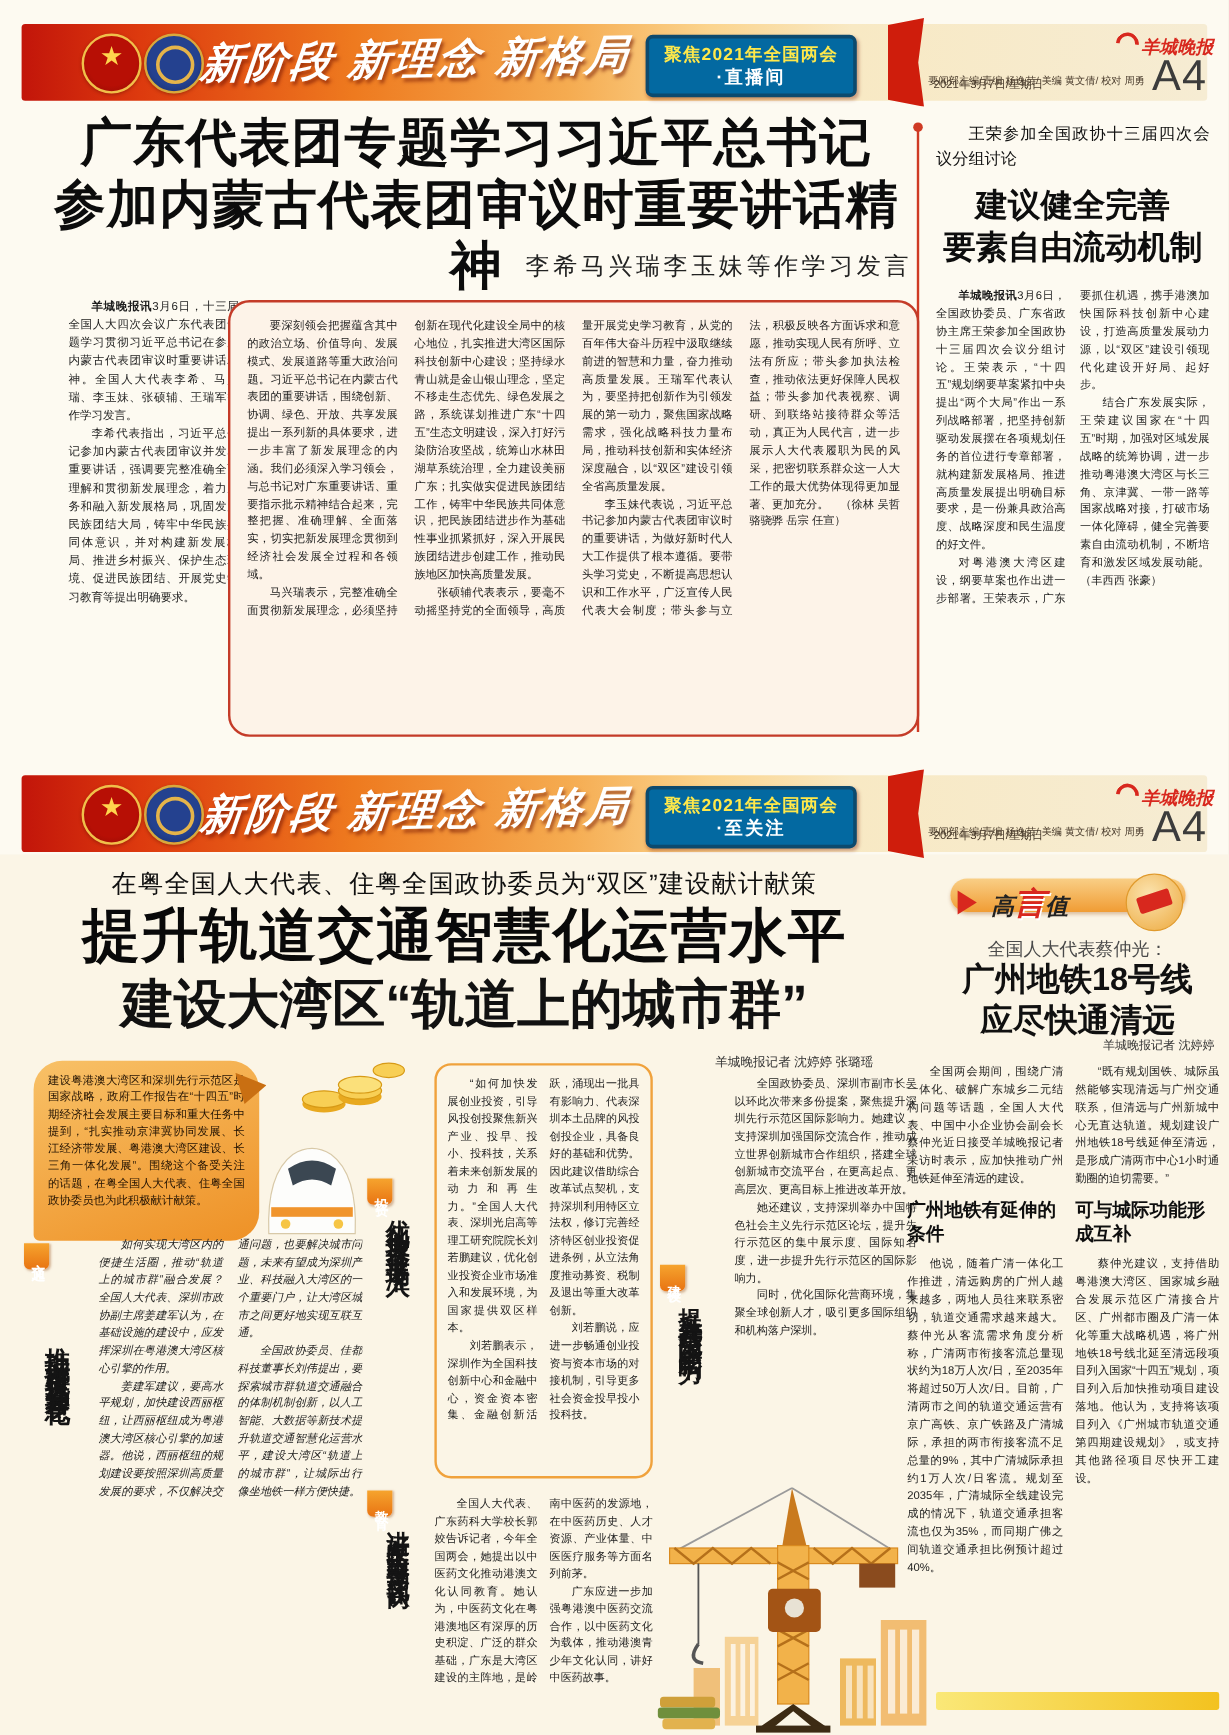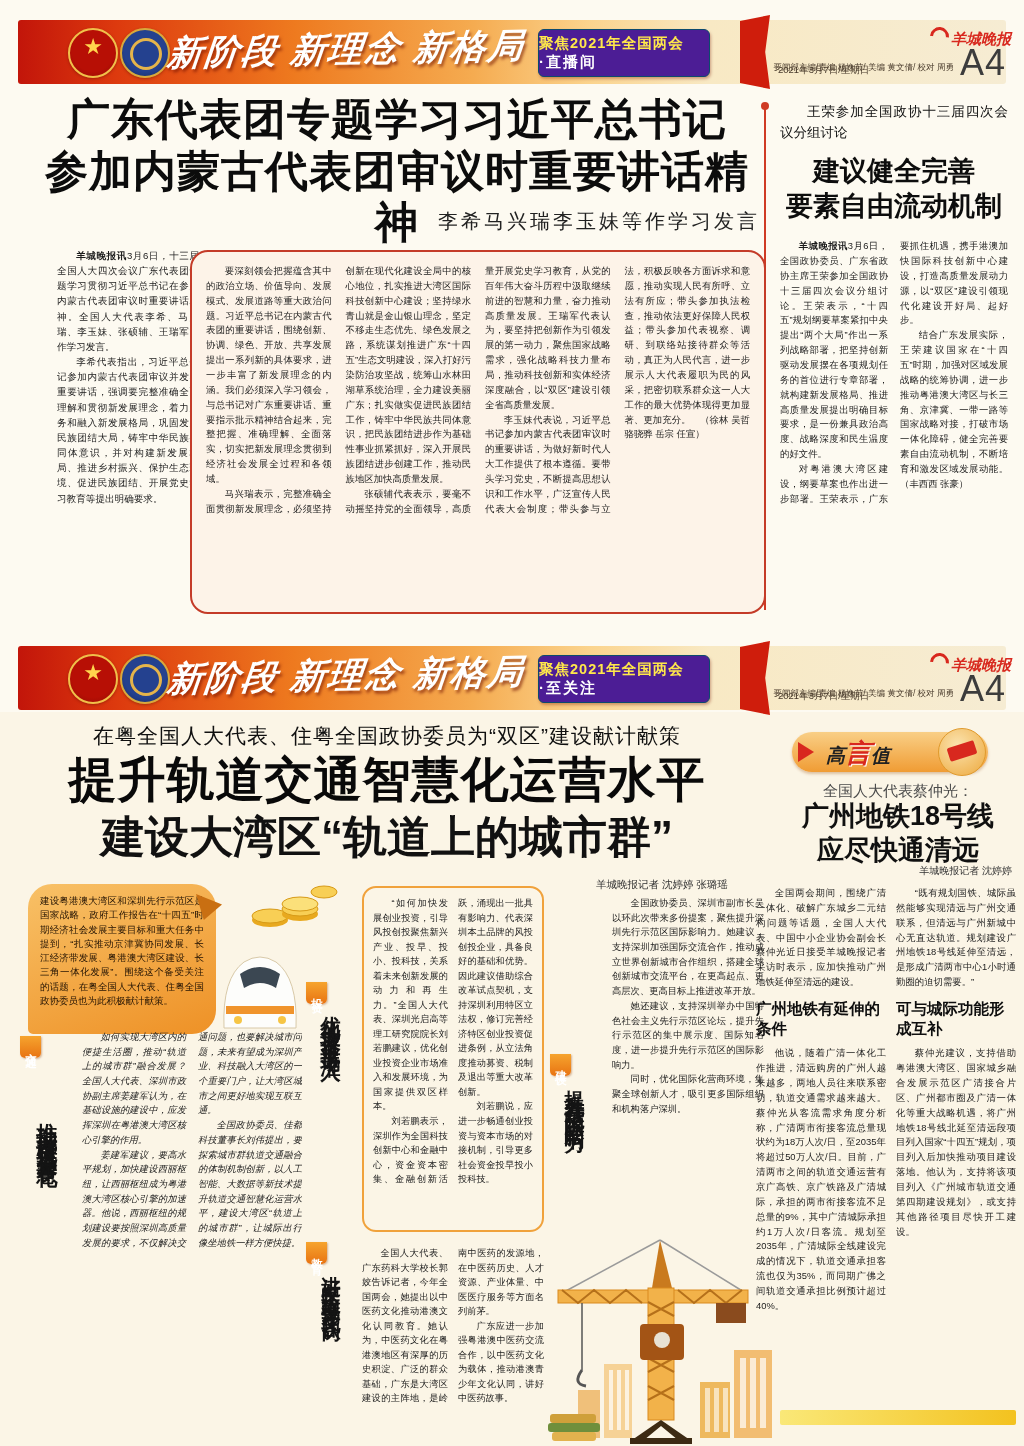--- a/index.html
+++ b/index.html
@@ -13,22 +13,22 @@
     background:linear-gradient(90deg,#c2150a 0%,#dd3a0e 10%,#ee7a1f 28%,#f5ab50 46%,#fbd48e 58%,#f8e9c4 70%,#f6ecd3 100%);}
   .ribbon-fold{position:absolute;left:722px;top:-5px;width:30px;height:74px;background:#cf1d0c;
     clip-path:polygon(0 8%,100% 0,84% 50%,100% 100%,0 92%);}
   .emblem{position:absolute;top:8px;width:46px;height:46px;border-radius:50%;box-shadow:0 1px 3px rgba(80,10,0,.4);}
   .emblem.nat{left:50px;background:radial-gradient(circle at 50% 45%,#b70f05 60%,#8f0b03 100%);border:2px solid #f0c04a;}
   .emblem.nat .star{position:absolute;left:0;top:6px;width:100%;text-align:center;color:#ffd54d;font-size:22px;line-height:1;}
   .emblem.cppcc{left:102px;background:radial-gradient(circle at 50% 45%,#24418f 60%,#16285c 100%);border:2px solid #d8a93c;}
   .emblem.cppcc .ring{position:absolute;left:8px;top:8px;width:26px;height:26px;border:3px solid #e5b44a;border-radius:50%;}
   .slogan{position:absolute;left:150px;top:6px;width:372px;font-size:35px;font-weight:900;font-style:italic;
     color:#fff;letter-spacing:2px;text-shadow:2px 3px 3px rgba(110,15,0,.6);transform:skewX(-7deg) rotate(-1.2deg);white-space:nowrap;}
-  .focusbox{position:absolute;left:520px;top:9px;width:170px;height:46px;background:#4c1d95;border:1px solid #0c4a6e;
-    border-radius:6px;text-align:left;box-shadow:1px 2px 3px rgba(120,20,0,.35);}
+  .focusbox{position:absolute;left:520px;top:9px;width:170px;height:46px;background:#0369a1;border:3px solid #0c4a6e;
+    border-radius:6px;text-align:center;box-shadow:1px 2px 3px rgba(120,20,0,.35);}
   .focusbox .l1{margin-top:4px;font-size:14.5px;font-weight:700;color:#ffe84a;letter-spacing:1px;}
   .focusbox .l2{font-size:15px;font-weight:700;color:#fff;letter-spacing:2px;}
   .paperlogo{position:absolute;left:912px;top:7px;font-size:15px;font-weight:800;font-style:italic;color:#d8281e;white-space:nowrap;}
   .paperlogo::before{content:"";display:inline-block;width:13px;height:13px;border:3px solid #d8281e;border-bottom-color:transparent;
     border-left-color:transparent;border-radius:50%;margin-right:2px;vertical-align:-2px;transform:rotate(-40deg);}
   .dateline{position:absolute;left:760px;top:44px;width:176px;text-align:left;font-size:9.5px;color:#47392a;}
   .staffline{position:absolute;left:716px;top:42px;width:220px;text-align:right;font-size:8.5px;color:#47392a;}
   .pageno{position:absolute;left:942px;top:22px;font-size:36px;font-weight:400;color:#3c3c3c;letter-spacing:1px;}
 
   
@@ -50,21 +50,21 @@
   #side1 .kicker{font-size:13.5px;color:#111;line-height:1.55;text-indent:2em;text-align:justify;}
   #side1 .hl{margin-top:10px;text-align:center;font-size:27px;font-weight:800;line-height:1.32;color:#0d0d0d;}
   #side1 .body{margin-top:14px;columns:2;column-gap:12px;height:360px;overflow:hidden;font-size:9.4px;}
 
   
   .k2{position:absolute;left:28px;top:722px;width:718px;text-align:center;font-size:21px;color:#101010;letter-spacing:1px;}
   .h2a{position:absolute;left:28px;top:748px;width:718px;text-align:center;font-size:48px;font-weight:900;color:#090909;letter-spacing:1px;}
   .h2b{position:absolute;left:28px;top:808px;width:718px;text-align:center;font-size:44px;font-weight:700;color:#111;}
   .mainbyline{position:absolute;left:596px;top:878px;font-size:10.5px;color:#333;}
 
-  .gyz{position:absolute;left:792px;top:732px;width:196px;height:40px;border-radius:20px;
+  .gyz{position:absolute;left:792px;top:732px;width:196px;height:28px;border-radius:20px;
        background:linear-gradient(180deg,#f9cf86,#f09c34);box-shadow:0 2px 3px rgba(150,70,0,.3);}
   .gyz .tri{position:absolute;left:6px;top:10px;width:0;height:0;border-top:10px solid transparent;border-bottom:10px solid transparent;border-left:16px solid #d8281e;}
   .gyz .chars{position:absolute;left:34px;top:4px;font-style:italic;font-weight:900;}
   .gyz .c1,.gyz .c3{font-size:19px;color:#222;}
   .gyz .c2{font-size:26px;color:#d8281e;text-shadow:1px 1px 0 #fff;}
   .gyz .env{position:absolute;right:2px;top:-4px;width:46px;height:46px;border-radius:50%;
        background:radial-gradient(circle at 40% 35%,#fbe3ae,#eda93e);border:1px solid #e09a2c;}
   .gyz .env i{position:absolute;left:9px;top:15px;width:28px;height:14px;background:#d8281e;transform:rotate(-18deg);border-radius:2px;}
   .k3{position:absolute;left:780px;top:782px;width:236px;text-align:center;font-size:15px;color:#4a4a4a;}
   .h3{position:absolute;left:780px;top:800px;width:236px;text-align:center;font-size:27px;font-weight:700;line-height:1.25;color:#101010;}

